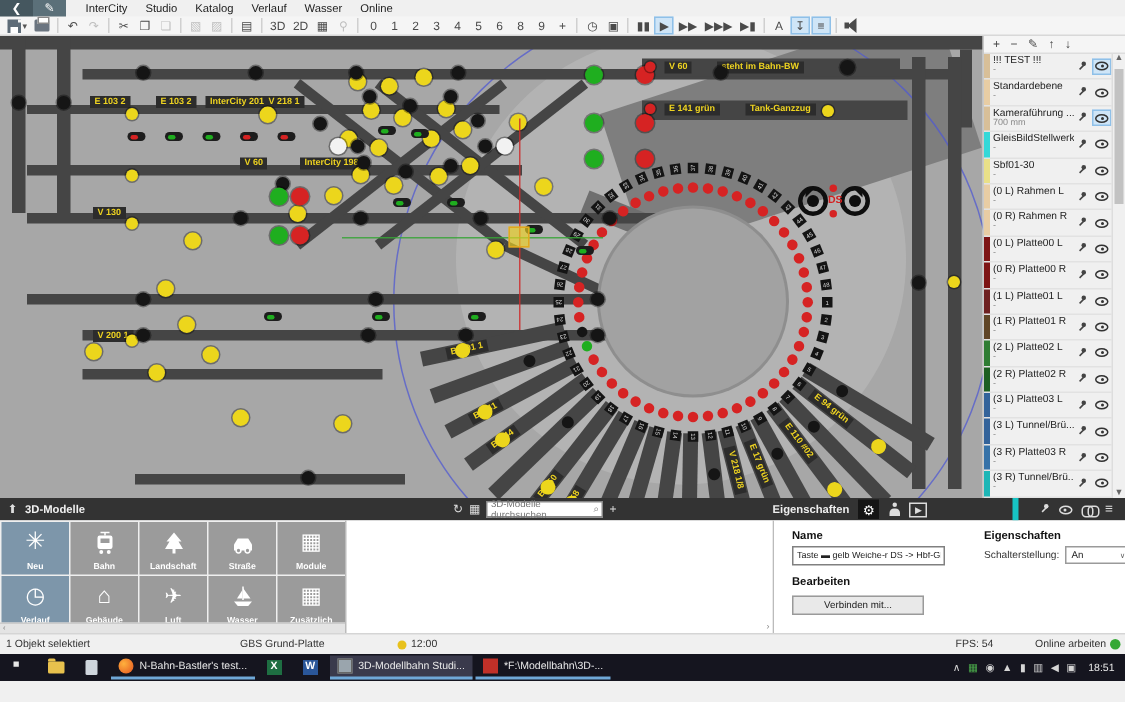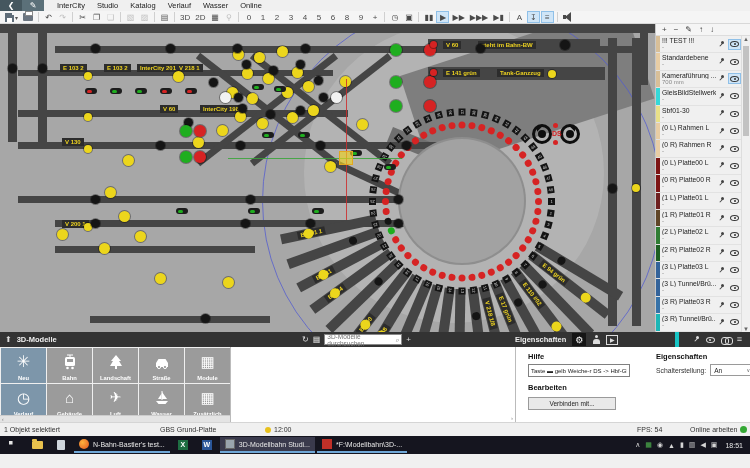--- a/index.html
+++ b/index.html
@@ -890,21 +890,21 @@
         </div>
       <div class="hscroll">
           <span>‹</span>
         </div>
     </div>
     <div class="browser">
       <div class="more">›</div>
     </div>
     <div class="props">
       <div class="pcol">
-        <div class="plabel">Hilfe</div>
+        <div class="plabel">Name</div>
         <input class="pinput" value="Taste ▬ gelb Weiche-r DS -&gt; Hbf-Gleis0" style="">
         <div class="vspace"></div>
         <div class="plabel">Bearbeiten</div>
         <button class="pbtn">Verbinden mit...</button>
       </div>
       <div class="pcol">
         <div class="plabel">Eigenschaften</div>
         <div class="prow">
           <span class="prop-name">Schalterstellung:</span>
           <div class="pselect">

